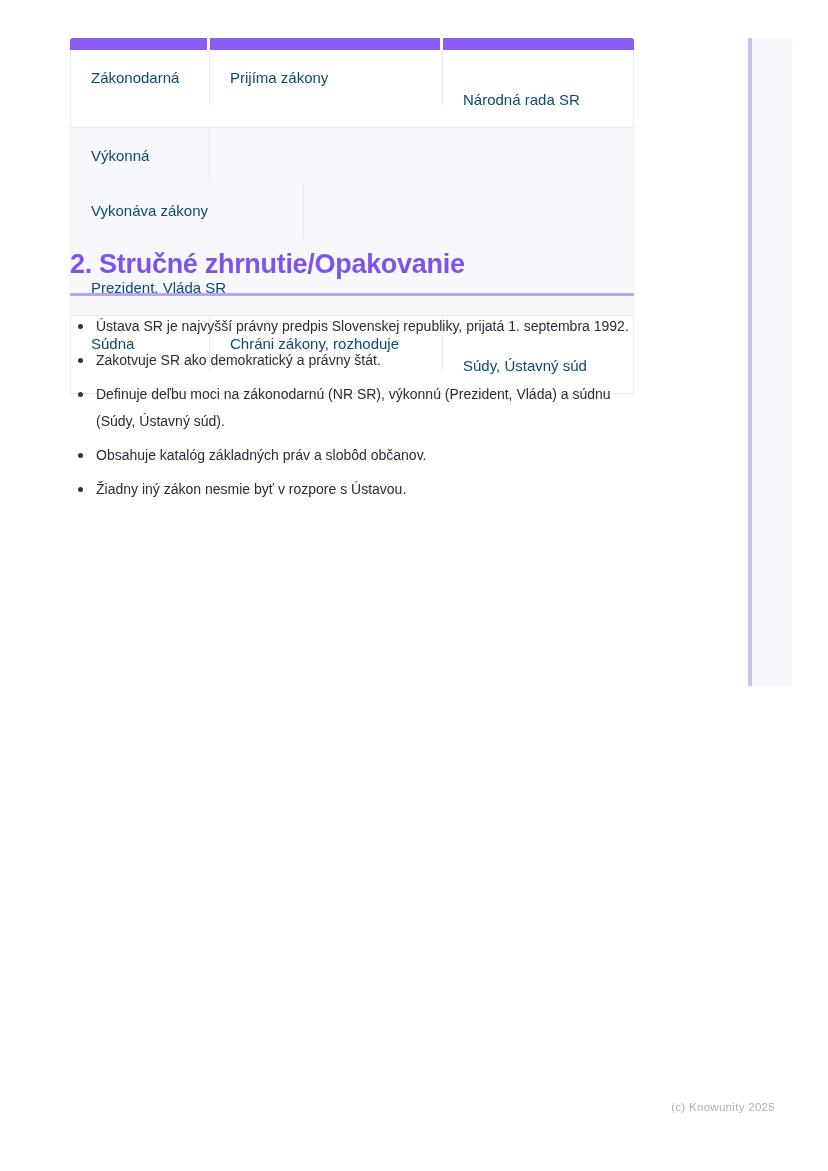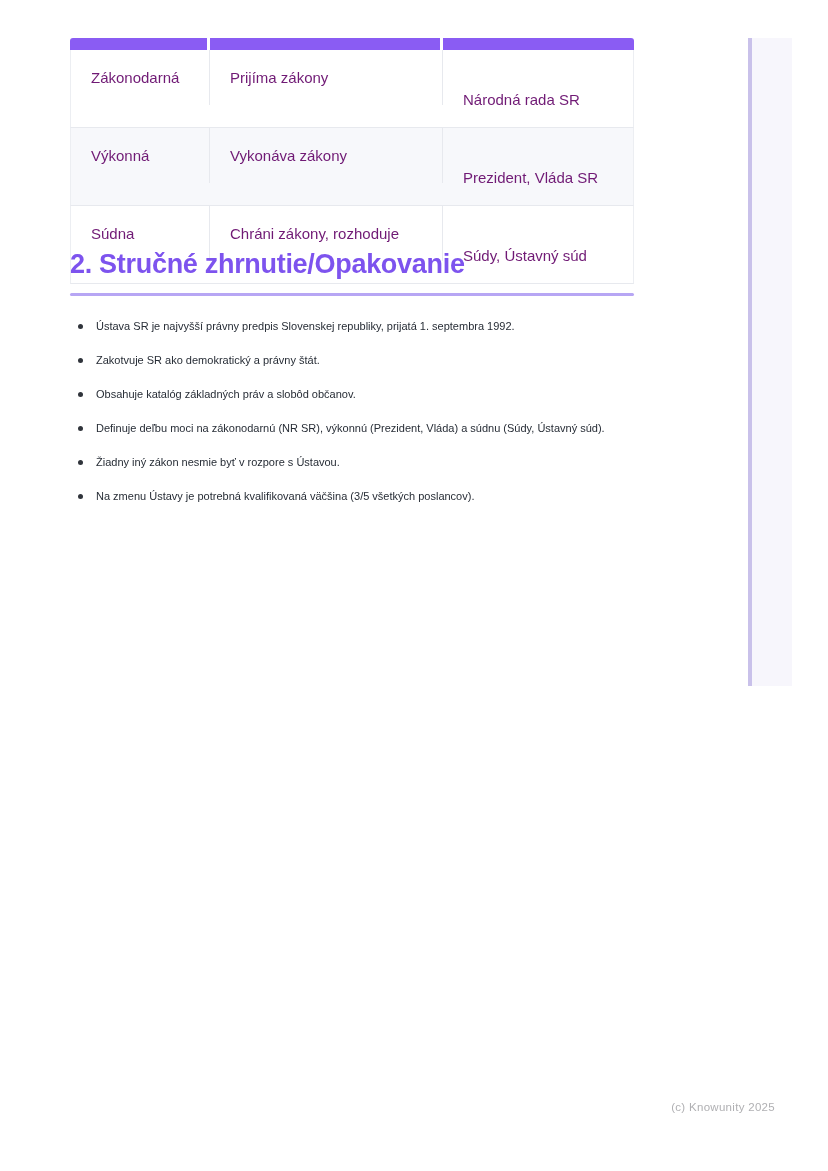--- a/index.html
+++ b/index.html
@@ -25,28 +25,28 @@
   .accent-seg.c2 { width: 233px; border-right: 3px solid #ffffff; }
   .accent-seg.c3 { width: 191px; border-top-right-radius: 3px; }
 
   .trow {
     display: flex;
     background: #ffffff;
     border-left: 1px solid #eceef2;
     border-right: 1px solid #eceef2;
     border-bottom: 1px solid #e7e9ee;
   }
-  .trow.alt { background: #f7f8fb; }
+  .trow.alt { background: #f7f8fb; flex-direction: column; }
   .tcell {
     height: 55px;
     display: flex;
     align-items: center;
     padding-left: 20px;
     font-size: 15px;
-    color: #701a75;
+    color: #0c4a6e;
   }
   .tcell.c1 { width: 139px; border-right: 1px solid #e7e9ee; }
   .tcell.c2 { width: 233px; border-right: 1px solid #e7e9ee; }
   .tcell.c3 { width: 190px; margin-top: 22px; }
 
   
   .section-heading {
     position: absolute;
     left: 70px;
     top: 247px;
@@ -70,21 +70,21 @@
   .summary-list {
     position: absolute;
     left: 70px;
     top: 313px;
     width: 571px;
     list-style: none;
   }
   .summary-list li {
     position: relative;
     padding-left: 26px;
-    font-size: 11px;
+    font-size: 14px;
     line-height: 27px;
     color: #272d36;
     margin-bottom: 7px;
   }
   .summary-list li::before {
     content: "";
     position: absolute;
     left: 8px;
     top: 11px;
     width: 5px;
@@ -140,21 +140,20 @@
     <div class="tcell c3">Súdy, Ústavný súd</div>
   </div>
 </div>
 
 <h2 class="section-heading">2. Stručné zhrnutie/Opakovanie</h2>
 <div class="divider"></div>
 
 <ul class="summary-list">
   <li>Ústava SR je najvyšší právny predpis Slovenskej republiky, prijatá 1. septembra 1992.</li>
   <li>Zakotvuje SR ako demokratický a právny štát.</li>
+  <li>Definuje deľbu moci na zákonodarnú (NR SR), výkonnú (Prezident, Vláda) a súdnu (Súdy, Ústavný súd).</li>
   <li>Obsahuje katalóg základných práv a slobôd občanov.</li>
-  <li>Definuje deľbu moci na zákonodarnú (NR SR), výkonnú (Prezident, Vláda) a súdnu (Súdy, Ústavný súd).</li>
   <li>Žiadny iný zákon nesmie byť v rozpore s Ústavou.</li>
-  <li>Na zmenu Ústavy je potrebná kvalifikovaná väčšina (3/5 všetkých poslancov).</li>
 </ul>
 
 <div class="page-edge"></div>
 
 <div class="copyright">(c) Knowunity 2025</div>
 
 </body></html>

